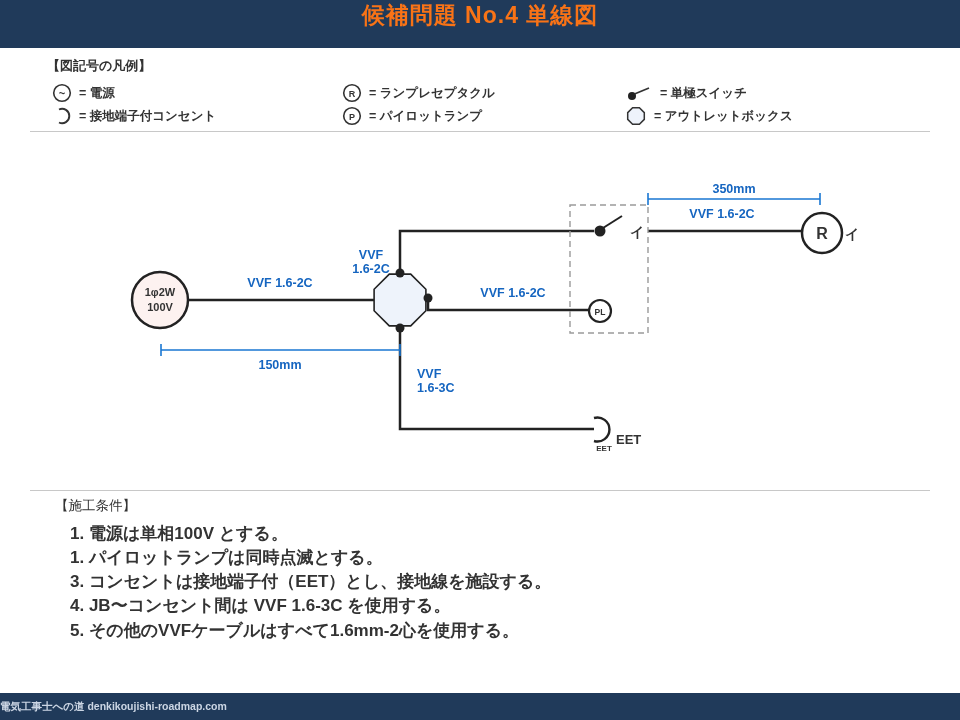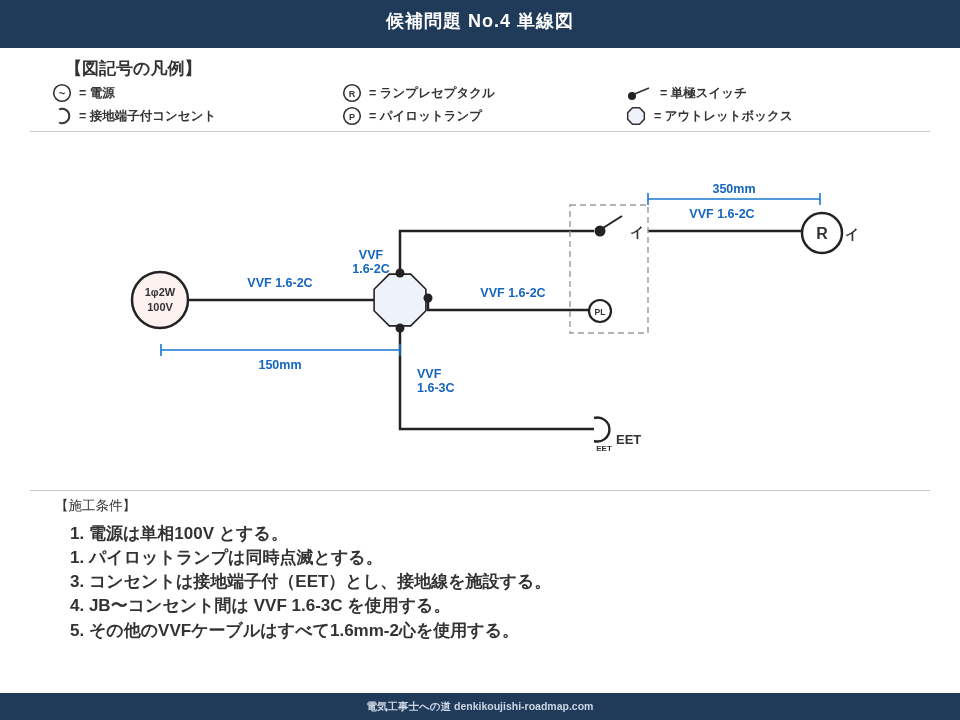--- a/index.html
+++ b/index.html
@@ -2,45 +2,45 @@
 <html><head>
 <meta charset="utf-8">
 <style>
   html,body{margin:0;padding:0;}
   body{
     width:960px;height:720px;position:relative;background:#ffffff;
     font-family:"Liberation Sans",sans-serif;color:#333;overflow:hidden;
   }
   
   .header{position:absolute;top:0;left:0;width:960px;height:48px;background:#203a5a;text-align:center;}
-  .header .title{margin:0;padding-top:9px;font-size:18px;font-weight:bold;color:#ffffff;letter-spacing:1px;}
+  .header .title{margin:0;padding-top:0;font-size:23px;font-weight:bold;color:#f97316;letter-spacing:1px;}
   .header .subtitle{margin-top:2px;font-size:10.5px;font-weight:bold;color:#c3cfdf;letter-spacing:.5px;}
   
-  .legend-title{position:absolute;left:65px;top:57px;font-size:17px;font-weight:bold;}
+  .legend-title{position:absolute;left:47px;top:57px;font-size:13px;font-weight:bold;}
   .legend-item{position:absolute;display:flex;align-items:center;gap:7px;height:20px;font-size:12.5px;font-weight:bold;white-space:nowrap;}
   .li-power{left:52px;top:83px;}
   .li-outlet{left:52px;top:106px;}
   .li-lamp{left:342px;top:83px;}
   .li-pilot{left:342px;top:106px;}
   .li-switch{left:625px;top:83px;}
   .li-box{left:625px;top:106px;}
   .legend-item svg{display:block;}
   .divider{position:absolute;left:30px;width:900px;border-top:1.5px solid #c8c8c8;height:0;}
   .divider-1{top:131px;}
   .divider-2{top:490px;}
   
   .diagram{position:absolute;top:138px;left:0;}
   .diagram text{font-family:"Liberation Sans",sans-serif;}
   
   .cond-title{position:absolute;left:55px;top:497px;font-size:13.5px;font-weight:normal;}
   .cond-item{position:absolute;left:70px;font-size:17px;font-weight:bold;white-space:nowrap;}
   .ci-0{top:522px;} .ci-1{top:546px;} .ci-2{top:570px;} .ci-3{top:594px;} .ci-4{top:619px;}
   
   .footer{position:absolute;top:693px;left:0;width:960px;height:27px;background:#203a5a;
-          color:#ccd6e4;font-size:10.5px;font-weight:bold;text-align:center;line-height:27px;}
+          color:#ccd6e4;font-size:10.5px;font-weight:bold;line-height:27px;}
 </style>
 </head>
 <body>
 
 <div class="header">
   <div class="title">候補問題 No.4  単線図</div>
 </div>
 
 <div class="legend-title">【図記号の凡例】</div>
 

